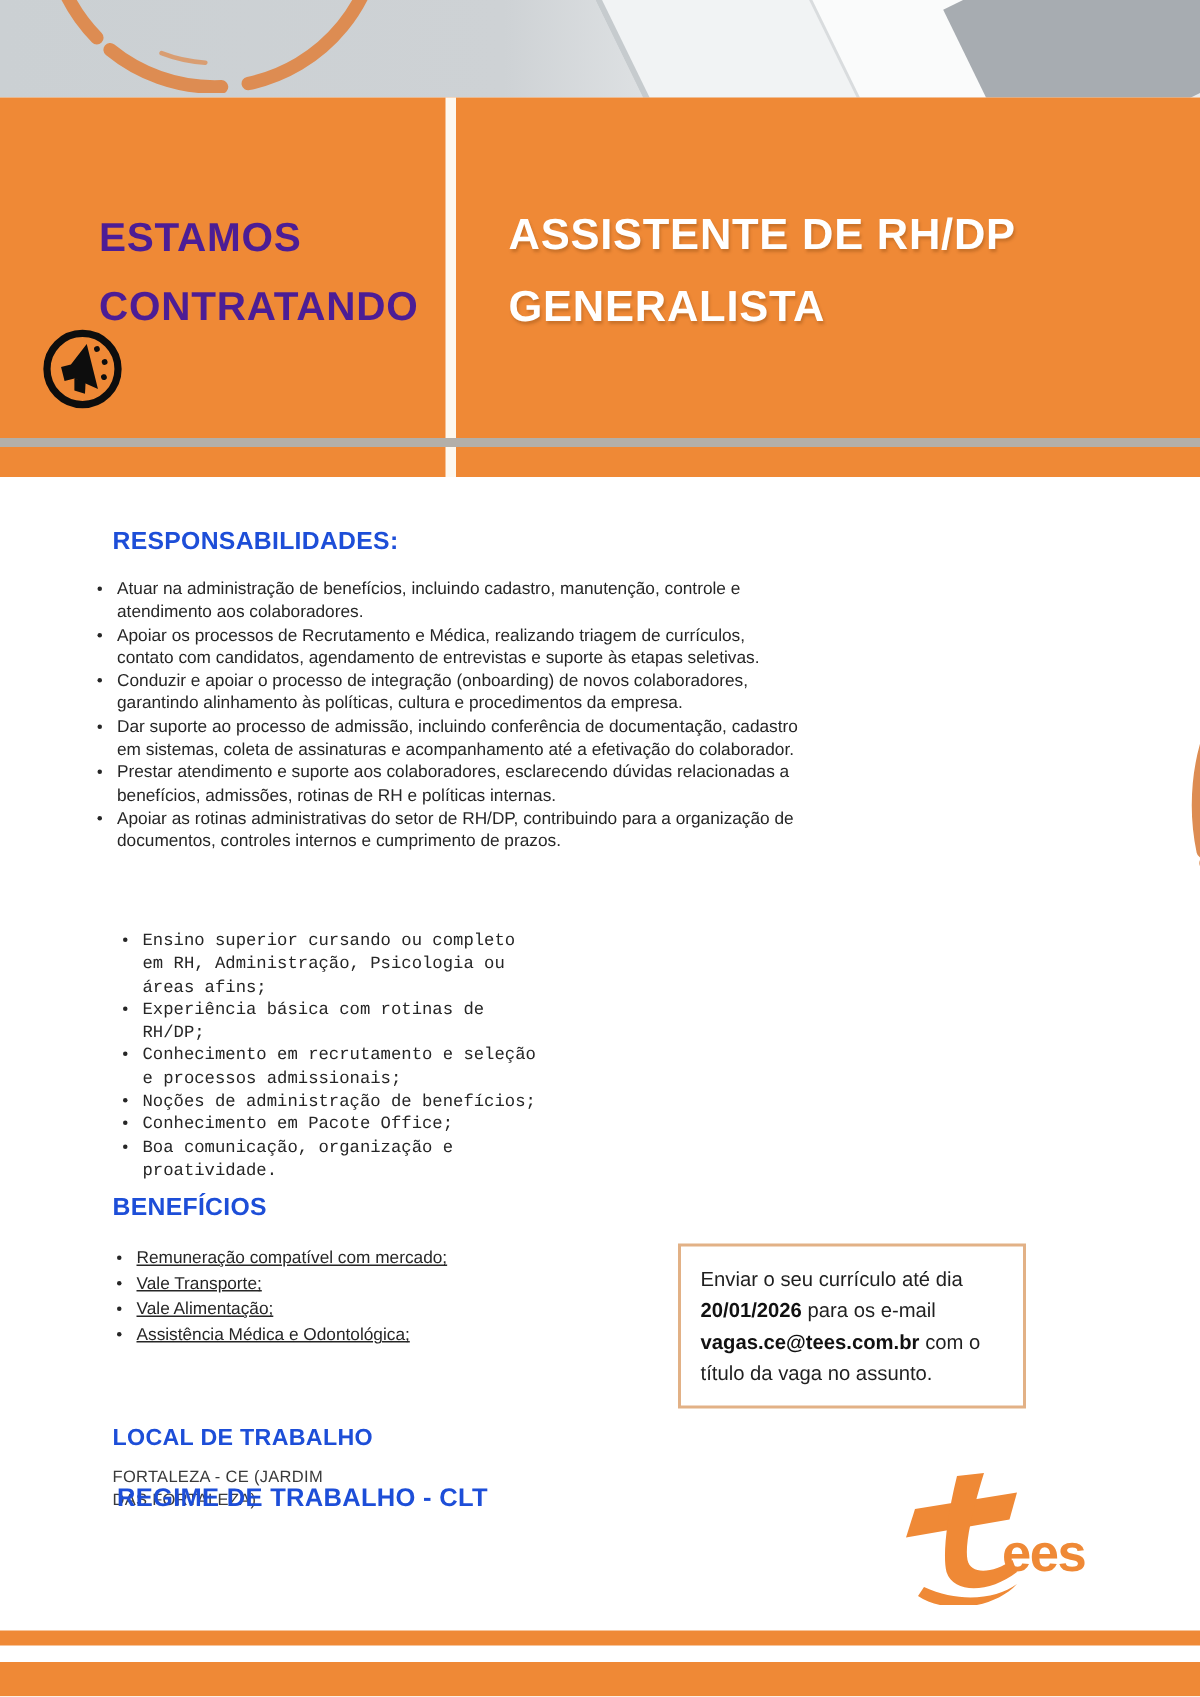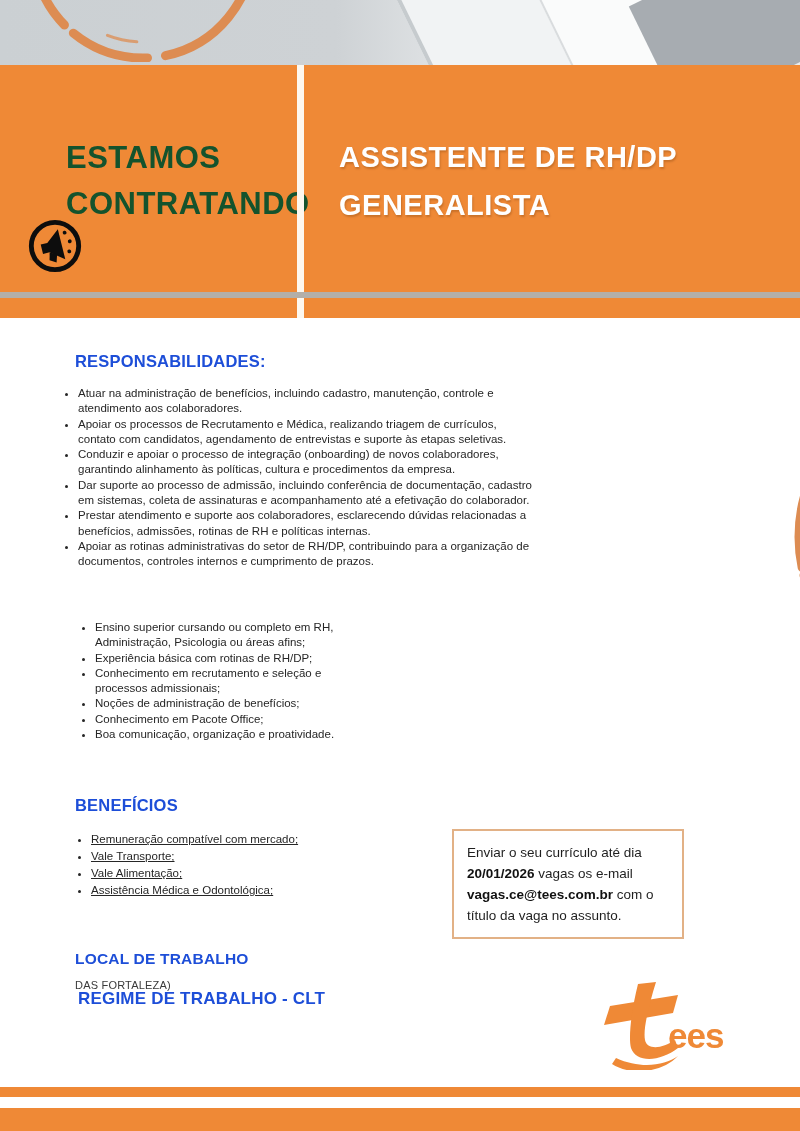--- a/index.html
+++ b/index.html
@@ -30,22 +30,22 @@
     background:var(--orange,#ef8936);
   }
   .banner-divider {
     position:absolute; left:297px; top:0; width:7px; height:253px; background:#fdf8ef;
   }
   .banner-gray-stripe {
     position:absolute; left:0; top:227px; width:800px; height:6px; background:#b3afa9;
   }
   .hiring-label {
     position:absolute; left:66px; top:70px;
-    font-size:31px; font-weight:800; letter-spacing:.5px;
-    color:#14532d; line-height:46px;
+    font-size:27px; font-weight:800; letter-spacing:.5px;
+    color:#4c1d95; line-height:46px;
   }
   .job-title {
     position:absolute; left:339px; top:68px;
     font-size:29px; font-weight:800; letter-spacing:.5px;
     color:#ffffff; line-height:48px;
     text-shadow:1px 2px 2px rgba(90,45,5,.25);
   }
   .megaphone-wrap { position:absolute; left:26px; top:152px; width:58px; height:58px; }
 
   
@@ -53,21 +53,21 @@
     font-weight:800; color:#1d4ed8; font-size:16.5px; letter-spacing:.2px;
   }
   .bullets { list-style:disc; color:#262626; }
   .bullets li { font-size:11.5px; line-height:15.3px; color:#262626; }
 
   .resp-section { position:absolute; left:63px; top:352px; width:500px; }
   .resp-section .section-heading { margin-left:12px; }
   .resp-section .bullets { margin-top:15px; padding-left:15px; width:472px; }
 
   .req-section { position:absolute; left:78px; top:605px; width:320px; }
-  .req-section .bullets { margin-top:15px; padding-left:17px; width:282px; }
+  .req-section .bullets { margin-top:15px; padding-left:17px; width:282px;font-family:Liberation Mono, monospace; }
 
   .ben-section { position:absolute; left:75px; top:796px; width:360px; }
   .ben-section .bullets { margin-top:17px; padding-left:16px; width:330px; }
   .ben-section .bullets li { margin-bottom:1.8px;text-decoration:underline; }
 
   .loc-section { position:absolute; left:75px; top:950px; width:330px; }
   .loc-value { margin-top:10px; font-size:11px; color:#3a3a3a; line-height:15px; letter-spacing:.2px; }
   .loc-section .section-heading { font-size:15.5px; }
 
   .regime-section { position:absolute; left:78px; top:989px; width:340px; }
@@ -177,27 +177,28 @@
     <ul class="bullets">
       <li>Remuneração compatível com mercado;</li>
       <li>Vale Transporte;</li>
       <li>Vale Alimentação;</li>
       <li>Assistência Médica e Odontológica;</li>
     </ul>
   </div>
 
   <div class="contact-box">
     <p>
-      <span>Enviar o seu currículo até dia </span><strong>20/01/2026</strong><span> vagas os e-mail </span><strong>vagas.ce@tees.com.br</strong><span> com o título da vaga no assunto.</span>
+      <span>Enviar o seu currículo até dia </span><strong>20/01/2026</strong><span> para os e-mail </span><strong>vagas.ce@tees.com.br</strong><span> com o título da vaga no assunto.</span>
     </p>
   </div>
 
   <div class="loc-section">
     <div class="section-heading">LOCAL DE TRABALHO</div>
     <div class="loc-value">
+      <div>FORTALEZA - CE (JARDIM</div>
       <div>DAS FORTALEZA)</div>
     </div>
   </div>
 
   <div class="regime-section">
     <div class="section-heading">REGIME DE TRABALHO - CLT</div>
   </div>
 
   <div class="logo">
     <svg class="logo-t" width="92" height="90" viewBox="0 0 92 90">

